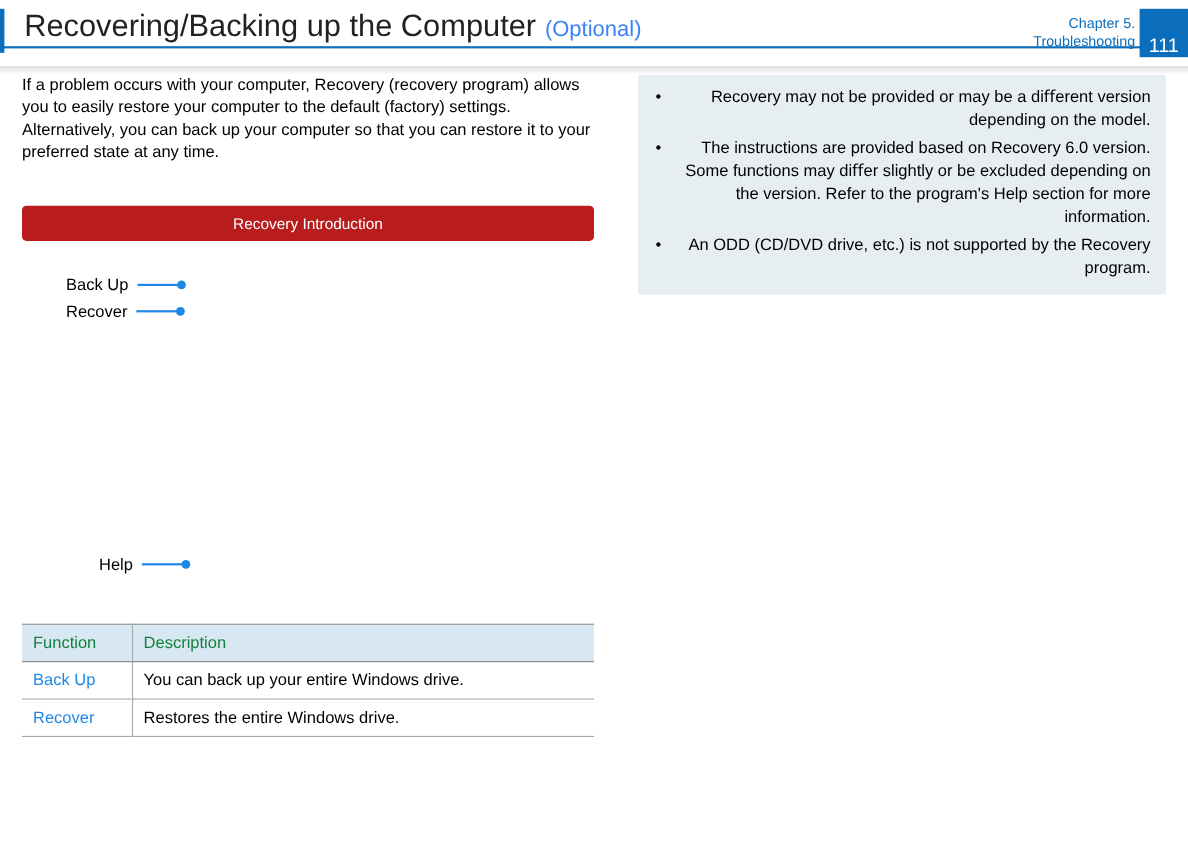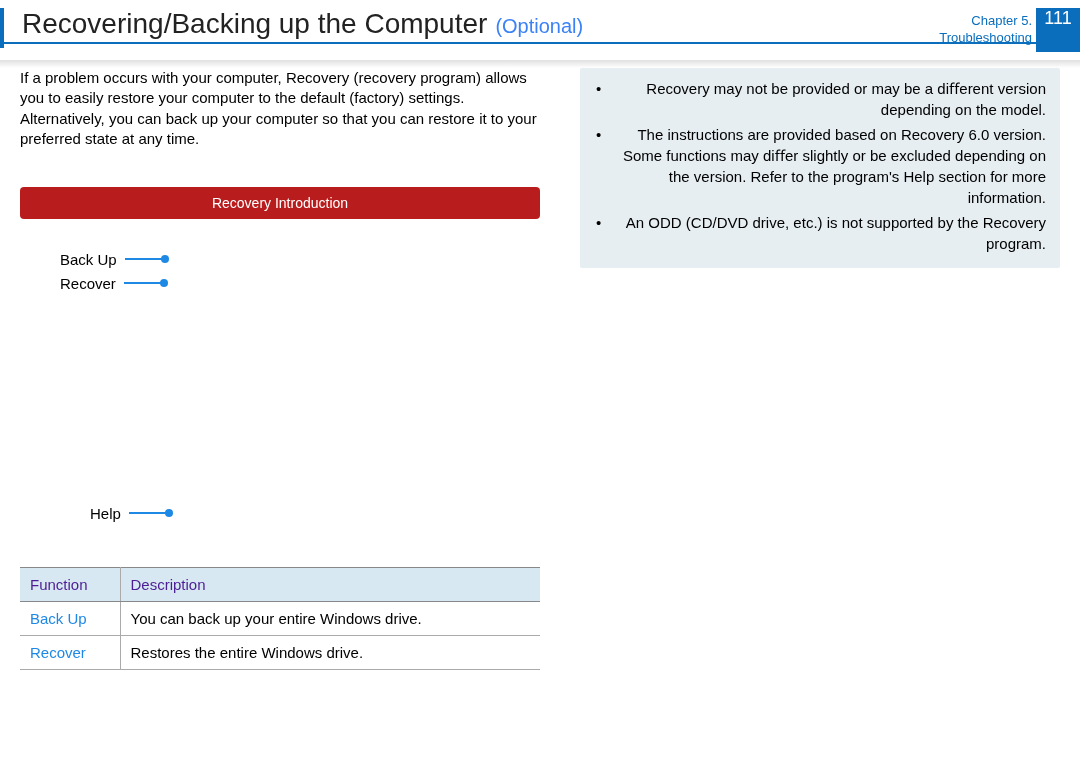--- a/index.html
+++ b/index.html
@@ -52,21 +52,21 @@
       font-size: 13px;
       line-height: 1.3;
       margin-right: 4px;
     }
     .page-num-box {
       background: #0a6ebd;
       color: #fff;
       width: 44px;
       height: 44px;
       display: flex;
-      align-items: flex-start;
+      align-items: flex-end;
       justify-content: center;
       font-size: 18px;
     }
     .header-shadow {
       position: absolute;
       left: 0; right: 0; top: 60px;
       height: 8px;
       background: linear-gradient(to bottom, rgba(0,0,0,0.12), rgba(0,0,0,0));
     }
     .content {
@@ -127,21 +127,21 @@
       bottom: 12px;
       left: 70px;
     }
     .func-table {
       width: 100%;
       border-collapse: collapse;
       font-size: 15px;
     }
     .func-table th {
       background: #d7e8f2;
-      color: #4c1d95;
+      color: #15803d;
       font-weight: 400;
       padding: 8px 10px;
       border-top: 1px solid #888;
       border-bottom: 1px solid #888;
       text-align: left;
     }
     .func-table th:first-child { width: 100px; border-right: 1px solid #aaa; }
     .func-table td {
       padding: 8px 10px;
       border-bottom: 1px solid #aaa;

